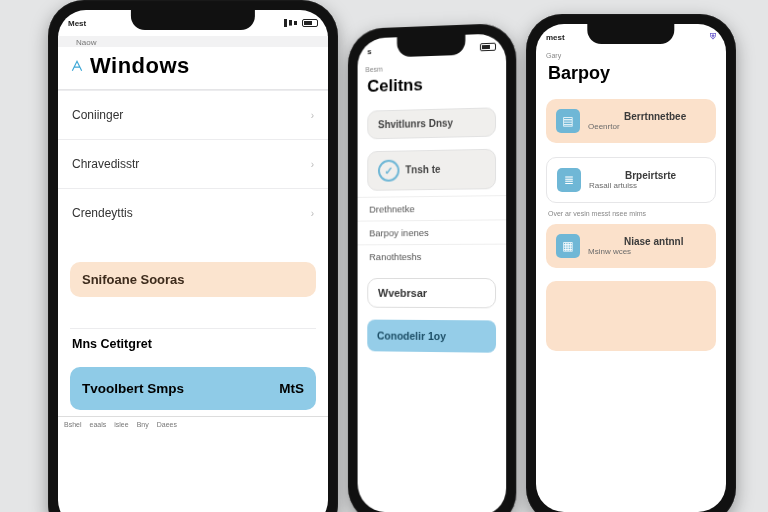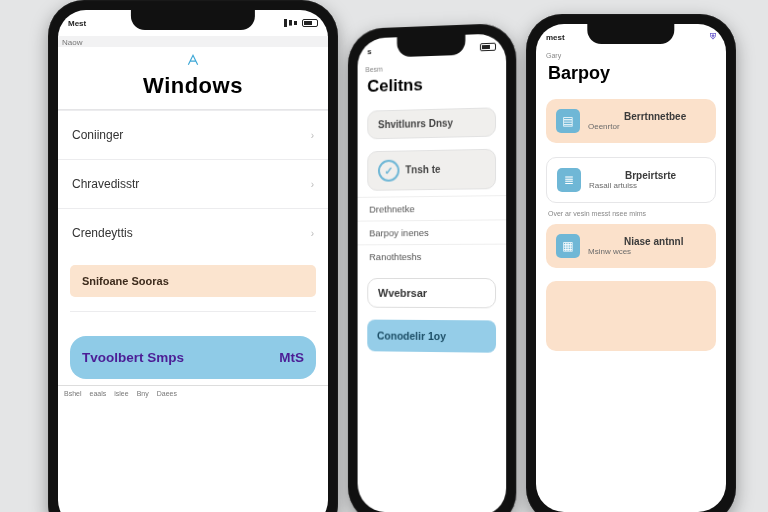--- a/index.html
+++ b/index.html
@@ -42,61 +42,60 @@
     display: flex; justify-content: space-between; align-items: center;
     padding: 0 10px; font-size: 8px; font-weight: 600; color: #222;
   }
   .statusbar .right { display: flex; gap: 4px; align-items: center; }
   .sig { width: 14px; height: 8px; background: linear-gradient(#222,#222) left/3px 100% no-repeat, linear-gradient(#222,#222) 5px/3px 70% no-repeat, linear-gradient(#222,#222) 10px/3px 50% no-repeat; }
   .batt { width: 16px; height: 8px; border: 1px solid #222; border-radius: 2px; position: relative; }
   .batt::after { content:""; position:absolute; left:1px; top:1px; bottom:1px; width:60%; background:#222; }
 
   
   .phone.a { left: 48px; top: 0px; width: 290px; height: 540px; }
-  .a .mini { font-size:8px; color:#777; padding:2px 4px 0; background:#f2f2f3; }
+  .a .mini { font-size:8px; color:#777; padding:2px 18px 0; background:#f2f2f3; }
   .a .hdr {
     display:flex; align-items:center; gap:6px;
     padding: 6px 12px 10px;
     border-bottom:1px solid #e5e5e7;
-    flex-direction:column;
   }
   .a .hdr .ico { width:14px; height:14px; color:#3da7d6; }
   .a .hdr h1 { font-size:22px; font-weight:800; letter-spacing:.5px; }
   .a .sect {
     padding: 10px 14px 6px;
     font-size: 13px; font-weight:700; color:#2b2b2b;
   }
   .a .row {
     padding: 17px 14px;
     font-size: 12px; color:#333;
     border-top:1px solid #ececee;
     display:flex; justify-content:space-between; align-items:center;
   }
   .a .row .chev { color:#bbb; font-size:10px; }
   .a .card-peach {
-    margin: 8px 12px;
+    margin: 25px 12px;
     background:#fbe4cf;
-    border-radius:5px;
+    border-radius:10px;
     padding:10px 12px;
-    font-size:11px; font-weight:700; color:#3d2b1c;
+    font-size:13px; font-weight:700; color:#3d2b1c;
   }
   .a .block {
     margin: 6px 12px 0;
     border-top:1px solid #ececee;
     padding:8px 2px 6px;
   }
   .a .block .t { font-size:12.5px; font-weight:800; }
   .a .block .s { font-size:10px; color:#666; margin-top:2px; }
   .a .bigbtn {
     margin: 10px 12px 6px;
     background:#8fcbe7;
-    border-radius:16px;
+    border-radius:10px;
     padding:14px 12px;
     display:flex; justify-content:space-between; align-items:center;
-    font-weight:800; color:#4c1d95; font-size:13.5px;
+    font-weight:800; color:#000000; font-size:13.5px;
   }
   .a .foot {
     border-top:1px solid #ddd;
     padding:4px 6px 0;
     font-size:7px; color:#777;
     display:flex; gap:8px;
   }
 
   
   .phone.b { left: 346px; top: 26px; width: 170px; height: 500px; transform: perspective(900px) rotateY(-8deg); }
@@ -171,20 +170,21 @@
         <span class="chev">›</span>
       </div>
       <div class="row">
         <span>Crendeyttis</span>
         <span class="chev">›</span>
       </div>
 
       <div class="card-peach">Snifoane Sooras</div>
 
       <div class="block">
+        <div class="t">Mns Cetitgret</div>
       </div>
 
       <div class="bigbtn">
         <span>Tvoolbert Smps</span>
         <span>MtS</span>
       </div>
 
       <div class="foot">
         <span>Bshel</span>
         <span>eaals</span>

